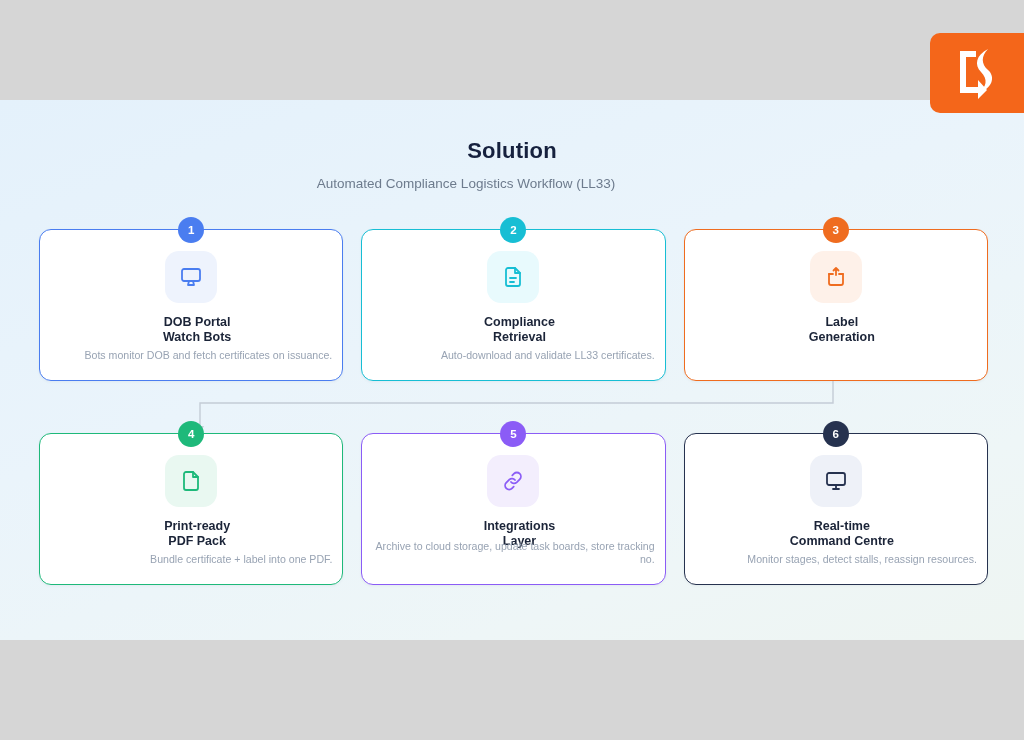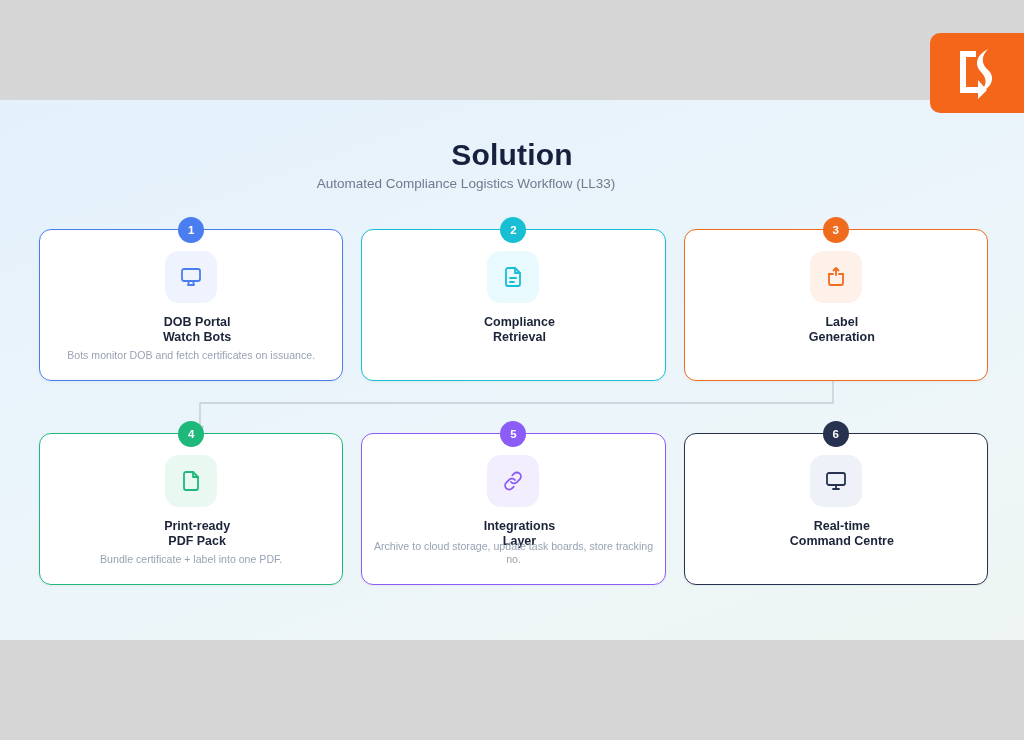--- a/index.html
+++ b/index.html
@@ -53,21 +53,21 @@
   }
   .logo svg { display: block; }
 
   
   .page-title {
     position: absolute;
     left: 0;
     top: 38px;
     width: 1024px;
     text-align: center;
-    font-size: 30px;
+    font-size: 22px;
     font-weight: bold;
     color: #16213e;
     letter-spacing: .2px;
   }
   .page-subtitle {
     position: absolute;
     left: 0;
     top: 76px;
     width: 932px;
     text-align: center;
@@ -142,21 +142,21 @@
     white-space: pre-line;
     margin-left: 12px;
   }
   .card-desc {
     position: absolute;
     bottom: 18px;
     left: 10px;
     right: 10px;
     font-size: 10.6px;
     color: #98a3b3;
-    text-align: center;
+    text-align: right;
     line-height: 13px;
   }
 
   
   .connector {
     position: absolute;
     left: 0;
     top: 0;
     width: 1024px;
     height: 540px;
@@ -206,20 +206,21 @@
       <div class="card" style="border-color: rgb(23, 190, 212);">
         <div class="badge" style="background: rgb(23, 190, 212);">2</div>
         <div class="icon-tile" style="background: rgb(232, 250, 253);">
           <svg width="24" height="24" viewBox="0 0 24 24" fill="none" stroke="#17bed4" stroke-width="1.8" stroke-linecap="round" stroke-linejoin="round">
             <path d="M14 3H7a2 2 0 0 0-2 2v14a2 2 0 0 0 2 2h10a2 2 0 0 0 2-2V8z"></path>
             <path d="M14 3v5h5M9 13h6M9 17h4"></path>
           </svg>
         </div>
         <div class="card-title">Compliance
 Retrieval</div>
+        <div class="card-desc">Auto-download and validate LL33 certificates.</div>
       </div>
 
       <div class="card" style="border-color: rgb(239, 108, 31);">
         <div class="badge" style="background: rgb(239, 108, 31);">3</div>
         <div class="icon-tile" style="background: rgb(254, 241, 233);">
           <svg width="24" height="24" viewBox="0 0 24 24" fill="none" stroke="#ef6c1f" stroke-width="1.8" stroke-linecap="round" stroke-linejoin="round">
             <path d="M5 9v9a2 2 0 0 0 2 2h10a2 2 0 0 0 2-2V9"></path>
             <path d="M5 9h4M15 9h4M12 3v7M12 3l-2.5 2.5M12 3l2.5 2.5"></path>
           </svg>
         </div>
@@ -260,17 +261,18 @@
       <div class="card" style="border-color: rgb(38, 50, 79);">
         <div class="badge" style="background: rgb(38, 50, 79);">6</div>
         <div class="icon-tile" style="background: rgb(238, 241, 248);">
           <svg width="24" height="24" viewBox="0 0 24 24" fill="none" stroke="#26324f" stroke-width="1.8" stroke-linecap="round" stroke-linejoin="round">
             <rect x="3" y="4" width="18" height="12" rx="2"></rect>
             <path d="M12 16v4M9 20h6"></path>
           </svg>
         </div>
         <div class="card-title">Real-time
 Command Centre</div>
+        <div class="card-desc">Monitor stages, detect stalls, reassign resources.</div>
       </div>
 
     </div>
   </div>
 </div>
 
 </body></html>

